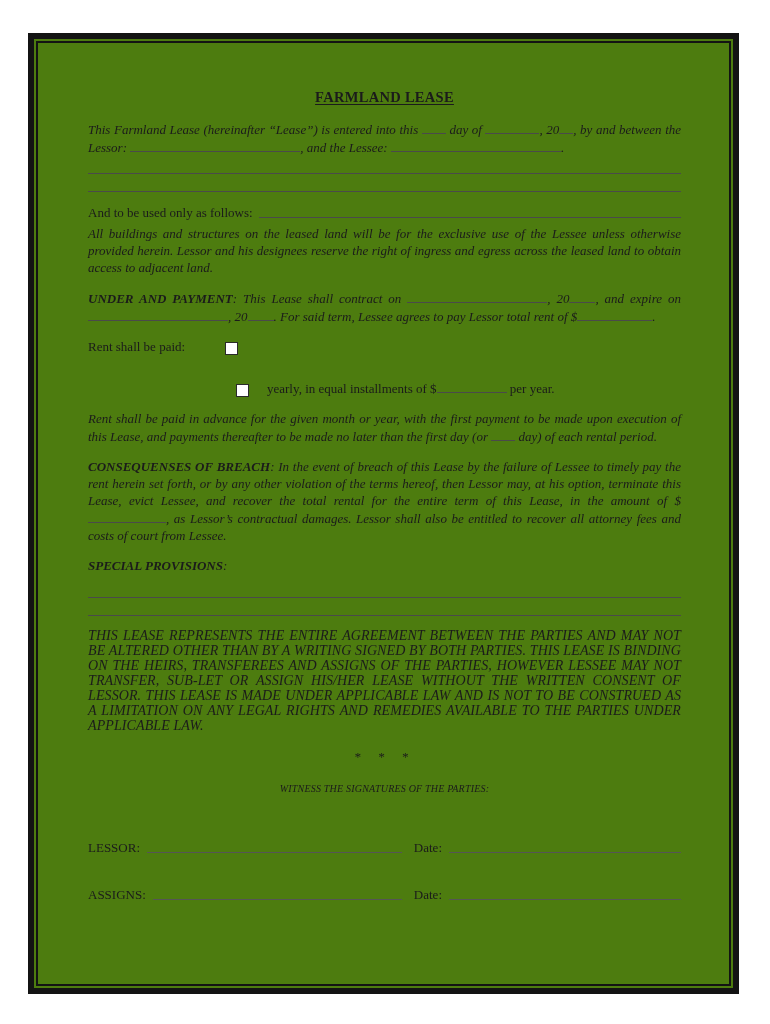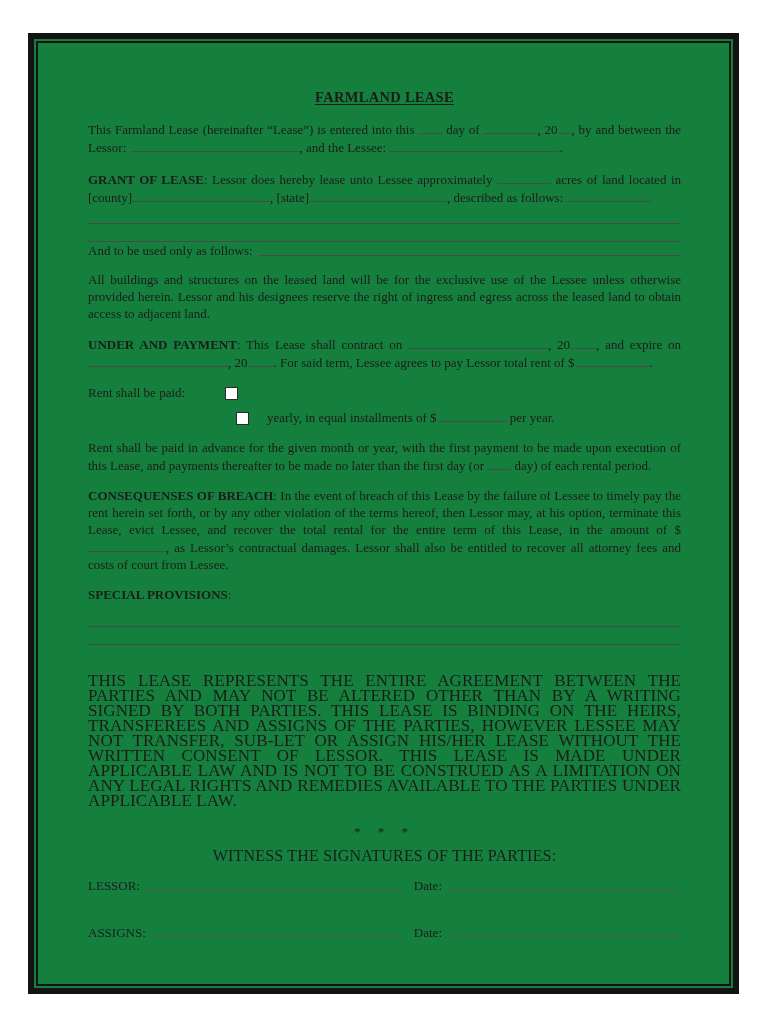--- a/index.html
+++ b/index.html
@@ -1,58 +1,57 @@
 <!DOCTYPE html>
 <html><head>
 <meta charset="utf-8">
 <style>
   html,body{margin:0;padding:0;background:#ffffff;}
   body{width:770px;height:1024px;position:relative;font-family:"Liberation Serif","DejaVu Serif",serif;color:#1b1b1b;}
-  .frame{position:absolute;left:28px;top:33px;width:711px;height:961px;box-sizing:border-box;border:6px solid #131313;padding:2px;background:#15803d;}
+  .frame{position:absolute;left:28px;top:33px;width:711px;height:961px;box-sizing:border-box;border:6px solid #131313;padding:2px;background:#4d7c0f;}
   .frame-inner{width:100%;height:100%;box-sizing:border-box;border:2px solid #131313;overflow:hidden;}
   .content{padding:46px 48px 0 50px;font-size:13px;line-height:17px;}
   .title{margin:0;text-align:center;font-size:14.5px;font-weight:bold;text-decoration:underline;text-underline-offset:2px;letter-spacing:.3px;}
-  p{margin:0;}
+  p{margin:0;font-style:italic;}
   .jc{text-align:justify;}
-  .mt12{margin-top:12px}.mt13{margin-top:13px}.mt14{margin-top:14px}
+  .mt12{margin-top:4px}.mt13{margin-top:13px}.mt14{margin-top:14px}
   b{font-weight:bold;}
   .bl{display:inline-block;height:13px;border-bottom:1px solid #4a4a4a;}
   .w14{width:14px}.w24{width:24px}.w26{width:26px}.w54{width:54px}.w70{width:70px}
   .w75{width:75px}.w78{width:78px}.w85{width:85px}.w138{width:138px}.w140{width:140px}.w170{width:170px}
   .rule{border-bottom:1px solid #4a4a4a;height:17px;}
-  .useline{display:flex;align-items:flex-end;}
+  .useline{display:flex;align-items:flex-end;margin-top:12px;}
   .useline .lbl{white-space:nowrap;}
   .grow-line{flex:1;border-bottom:1px solid #4a4a4a;margin:0 0 3px 6px;}
-  .cbrow{display:flex;align-items:center;margin-top:13px;}
-  .cbrow.second{margin-top:7px;gap:11px;}
+  .cbrow{display:flex;align-items:flex-end;margin-top:13px;}
+  .cbrow.second{margin-top:24px;gap:11px;}
   .cb-label{flex:0 0 137px;}
   .checkbox{width:11px;height:11px;border:1.4px solid #2a2a2a;display:inline-block;margin:2px 7px 0 0;flex:0 0 auto;background:#fff;}
-  .fineprint{font-size:17px;line-height:15px;text-align:justify;margin-top:28px;letter-spacing:.1px;}
+  .fineprint{font-size:14px;line-height:15px;text-align:justify;margin-top:12px;letter-spacing:.1px;}
   .sep{text-align:center;margin-top:15px;letter-spacing:7px;font-size:13px;}
-  .witness{text-align:center;margin-top:7px;font-size:16px;letter-spacing:.2px;}
+  .witness{text-align:center;margin-top:15px;font-size:10px;letter-spacing:.2px;}
   .sigrow{display:flex;align-items:flex-end;font-size:13px;}
-  .mt26{margin-top:13px}.mt30{margin-top:30px}
+  .mt26{margin-top:42px}.mt30{margin-top:30px}
   .siglabel,.datelabel{flex:0 0 auto;}
   .sig-line{flex:1;border-bottom:1px solid #555;margin:0 12px 3px 7px;height:1px;}
   .date-line{flex:0 0 232px;border-bottom:1px solid #555;margin:0 0 3px 7px;height:1px;}
 </style>
 </head>
 <body>
 
 <div class="page">
   <div class="frame">
     <div class="frame-inner">
       <div class="content">
 
         <h1 class="title">FARMLAND LEASE</h1>
 
         <p class="jc mt14"><span>This Farmland Lease (hereinafter “Lease”) is entered into this</span> <span class="bl w24"></span> <span>day of</span> <span class="bl w54"></span><span>, 20</span><span class="bl w14"></span><span>, by and between the Lessor:</span> <span class="bl w170"></span><span>, and the Lessee:</span> <span class="bl w170"></span><span>.</span></p>
 
 
-        <p class="jc mt14"><b>GRANT OF LEASE</b><span>:  Lessor does hereby lease unto Lessee approximately</span> <span class="bl w54"></span> <span>acres of land located in [county]</span><span class="bl w138"></span><span>, [state]</span><span class="bl w138"></span><span>, described as follows:</span> <span class="bl w85"></span></p>
 
         <div class="rule"></div>
         <div class="rule"></div>
 
         <div class="useline">
             <span class="lbl">And to be used only as follows:</span>
             <span class="grow-line"></span>
           </div>
 
         <p class="jc mt12">All buildings and structures on the leased land will be for the exclusive use of the Lessee unless otherwise provided herein.  Lessor and his designees reserve the right of ingress and egress across the leased land to obtain access to adjacent land.</p>

